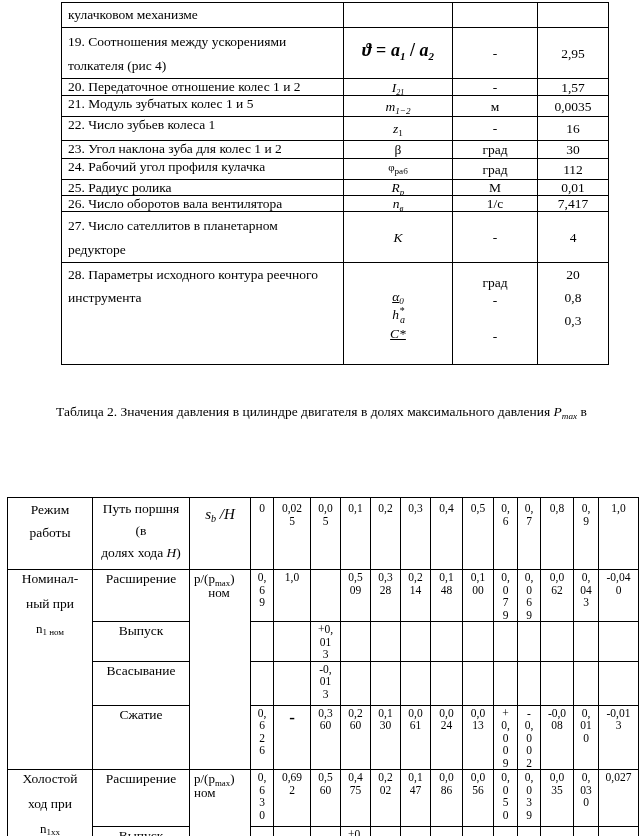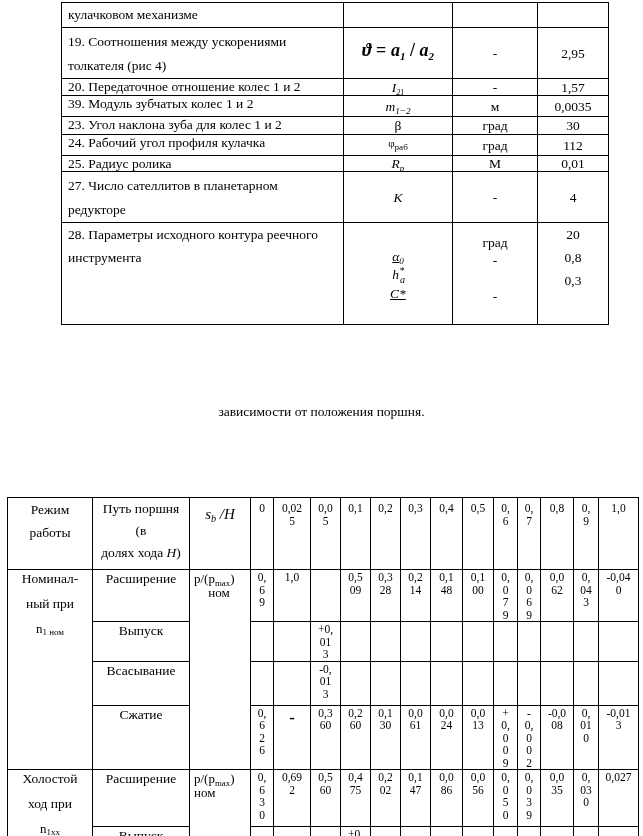--- a/index.html
+++ b/index.html
@@ -81,43 +81,55 @@
     <td class="mid">-</td>
     <td class="mid">2,95</td>
   </tr>
   <tr style="height:17px">
     <td class="lbl">20. Передаточное отношение колес 1 и 2</td>
     <td class="mid"><span class="sym small-sub"><span>I</span><sub>21</sub></span></td>
     <td class="mid">-</td>
     <td class="mid">1,57</td>
   </tr>
   <tr style="height:21px">
-    <td class="lbl">39. Модуль зубчатых колес 1 и 2</td>
+    <td class="lbl">21. Модуль зубчатых колес 1 и 5</td>
     <td class="mid"><span class="sym"><span>m</span><sub>1−2</sub></span></td>
     <td class="mid">м</td>
     <td class="mid">0,0035</td>
+  </tr>
+  <tr style="height:24px">
+    <td class="lbl">22. Число зубьев колеса 1</td>
+    <td class="mid"><span class="sym"><span>z</span><sub class="upright">1</sub></span></td>
+    <td class="mid">-</td>
+    <td class="mid">16</td>
   </tr>
   <tr style="height:18px">
     <td class="lbl">23. Угол наклона зуба для колес 1 и 2</td>
     <td class="mid">β</td>
     <td class="mid">град</td>
     <td class="mid">30</td>
   </tr>
   <tr style="height:17px">
     <td class="lbl">24. Рабочий угол профиля кулачка</td>
     <td class="mid"><span style="font-size:11px"><span>φ</span><sub>раб</sub></span></td>
     <td class="mid">град</td>
     <td class="mid">112</td>
   </tr>
   <tr style="height:16px">
     <td class="lbl">25. Радиус ролика</td>
     <td class="mid"><span class="sym"><span>R</span><sub>р</sub></span></td>
     <td class="mid">М</td>
     <td class="mid">0,01</td>
   </tr>
+  <tr style="height:16px">
+    <td class="lbl">26. Число оборотов вала вентилятора</td>
+    <td class="mid"><span class="sym"><span>n</span><sub>в</sub></span></td>
+    <td class="mid">1/с</td>
+    <td class="mid">7,417</td>
+  </tr>
   <tr style="height:49px">
     <td class="lbl lbl2">
       <div>27. Число сателлитов в планетарном</div>
       <div>редукторе</div>
     </td>
     <td class="mid sym">K</td>
     <td class="mid">-</td>
     <td class="mid">4</td>
   </tr>
   <tr style="height:102px">
@@ -144,21 +156,21 @@
         <div>20</div>
         <div>0,8</div>
         <div>0,3</div>
       </div>
     </td>
   </tr>
 </tbody>
   </table>
 
 <div class="cap">
-  <div>зависимости от положения поршня.</div>
+  <div class="l1"><span>Таблица 2. Значения давления в цилиндре двигателя в долях максимального давления </span><i><span>P</span><sub>max</sub></i><span> в</span></div>
 </div>
 
 <table class="t2">
   <colgroup>
     <col style="width:85px">
       <col style="width:97px">
       <col style="width:61px">
     <col style="width:23px">
       <col style="width:37px">
       <col style="width:30px">

